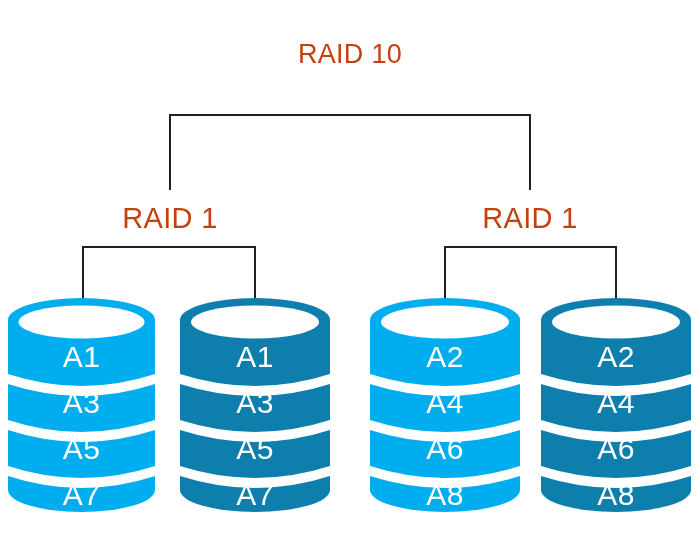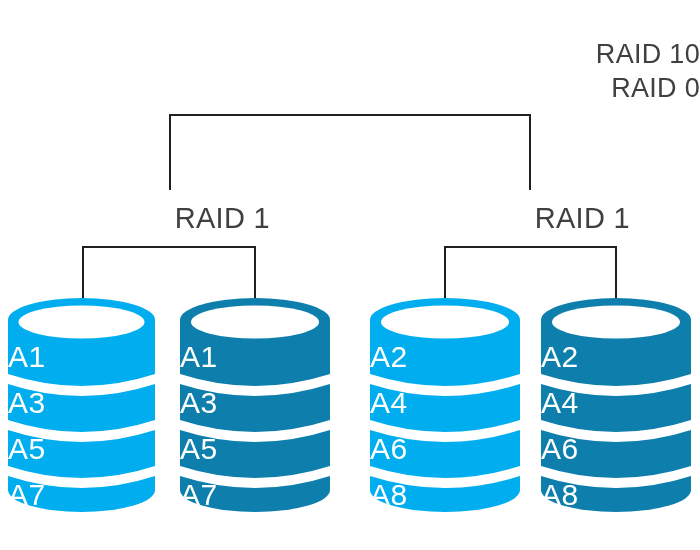--- a/index.html
+++ b/index.html
@@ -25,25 +25,25 @@
   }
   .svg-layer {
     position: absolute;
     left: 0;
     top: 0;
     width: 700px;
     height: 550px;
   }
   .label {
     position: absolute;
-    color: #404040;
+    color: #c2410c;
     font-family: "Liberation Sans", sans-serif;
     font-weight: 400;
     white-space: nowrap;
-    text-align: right;
+    text-align: center;
     letter-spacing: 0.3px;
   }
   .label-top {
     font-size: 27px;
     line-height: 34px;
   }
   .label-mid {
     font-size: 29px;
     line-height: 30px;
   }
@@ -67,20 +67,21 @@
     top: 203px;
     width: 200px;
   }
   .disk-stack-text {
     position: absolute;
     pointer-events: none;
   }
   .disk-band-label {
     position: absolute;
     width: 100%;
+    text-align: center;
     color: #ffffff;
     font-family: "Liberation Sans", sans-serif;
     font-size: 30px;
     line-height: 30px;
     font-weight: 400;
     letter-spacing: 0.5px;
   }
 </style>
 </head>
 <body>
@@ -175,17 +176,16 @@
   </div>
 
   <div class="disk-stack-text" style="left:541px; top:320px; width:150px; height:190px;">
     <div class="disk-band-label" style="top:22px;">A2</div>
     <div class="disk-band-label" style="top:68px;">A4</div>
     <div class="disk-band-label" style="top:114px;">A6</div>
     <div class="disk-band-label" style="top:160px;">A8</div>
   </div>
 
   <div id="label-raid10" class="label label-top">RAID 10</div>
-  <div id="label-raid0" class="label label-top">RAID 0</div>
   <div id="label-raid1-left" class="label label-mid">RAID 1</div>
   <div id="label-raid1-right" class="label label-mid">RAID 1</div>
 
 </div>
 
 </body></html>

